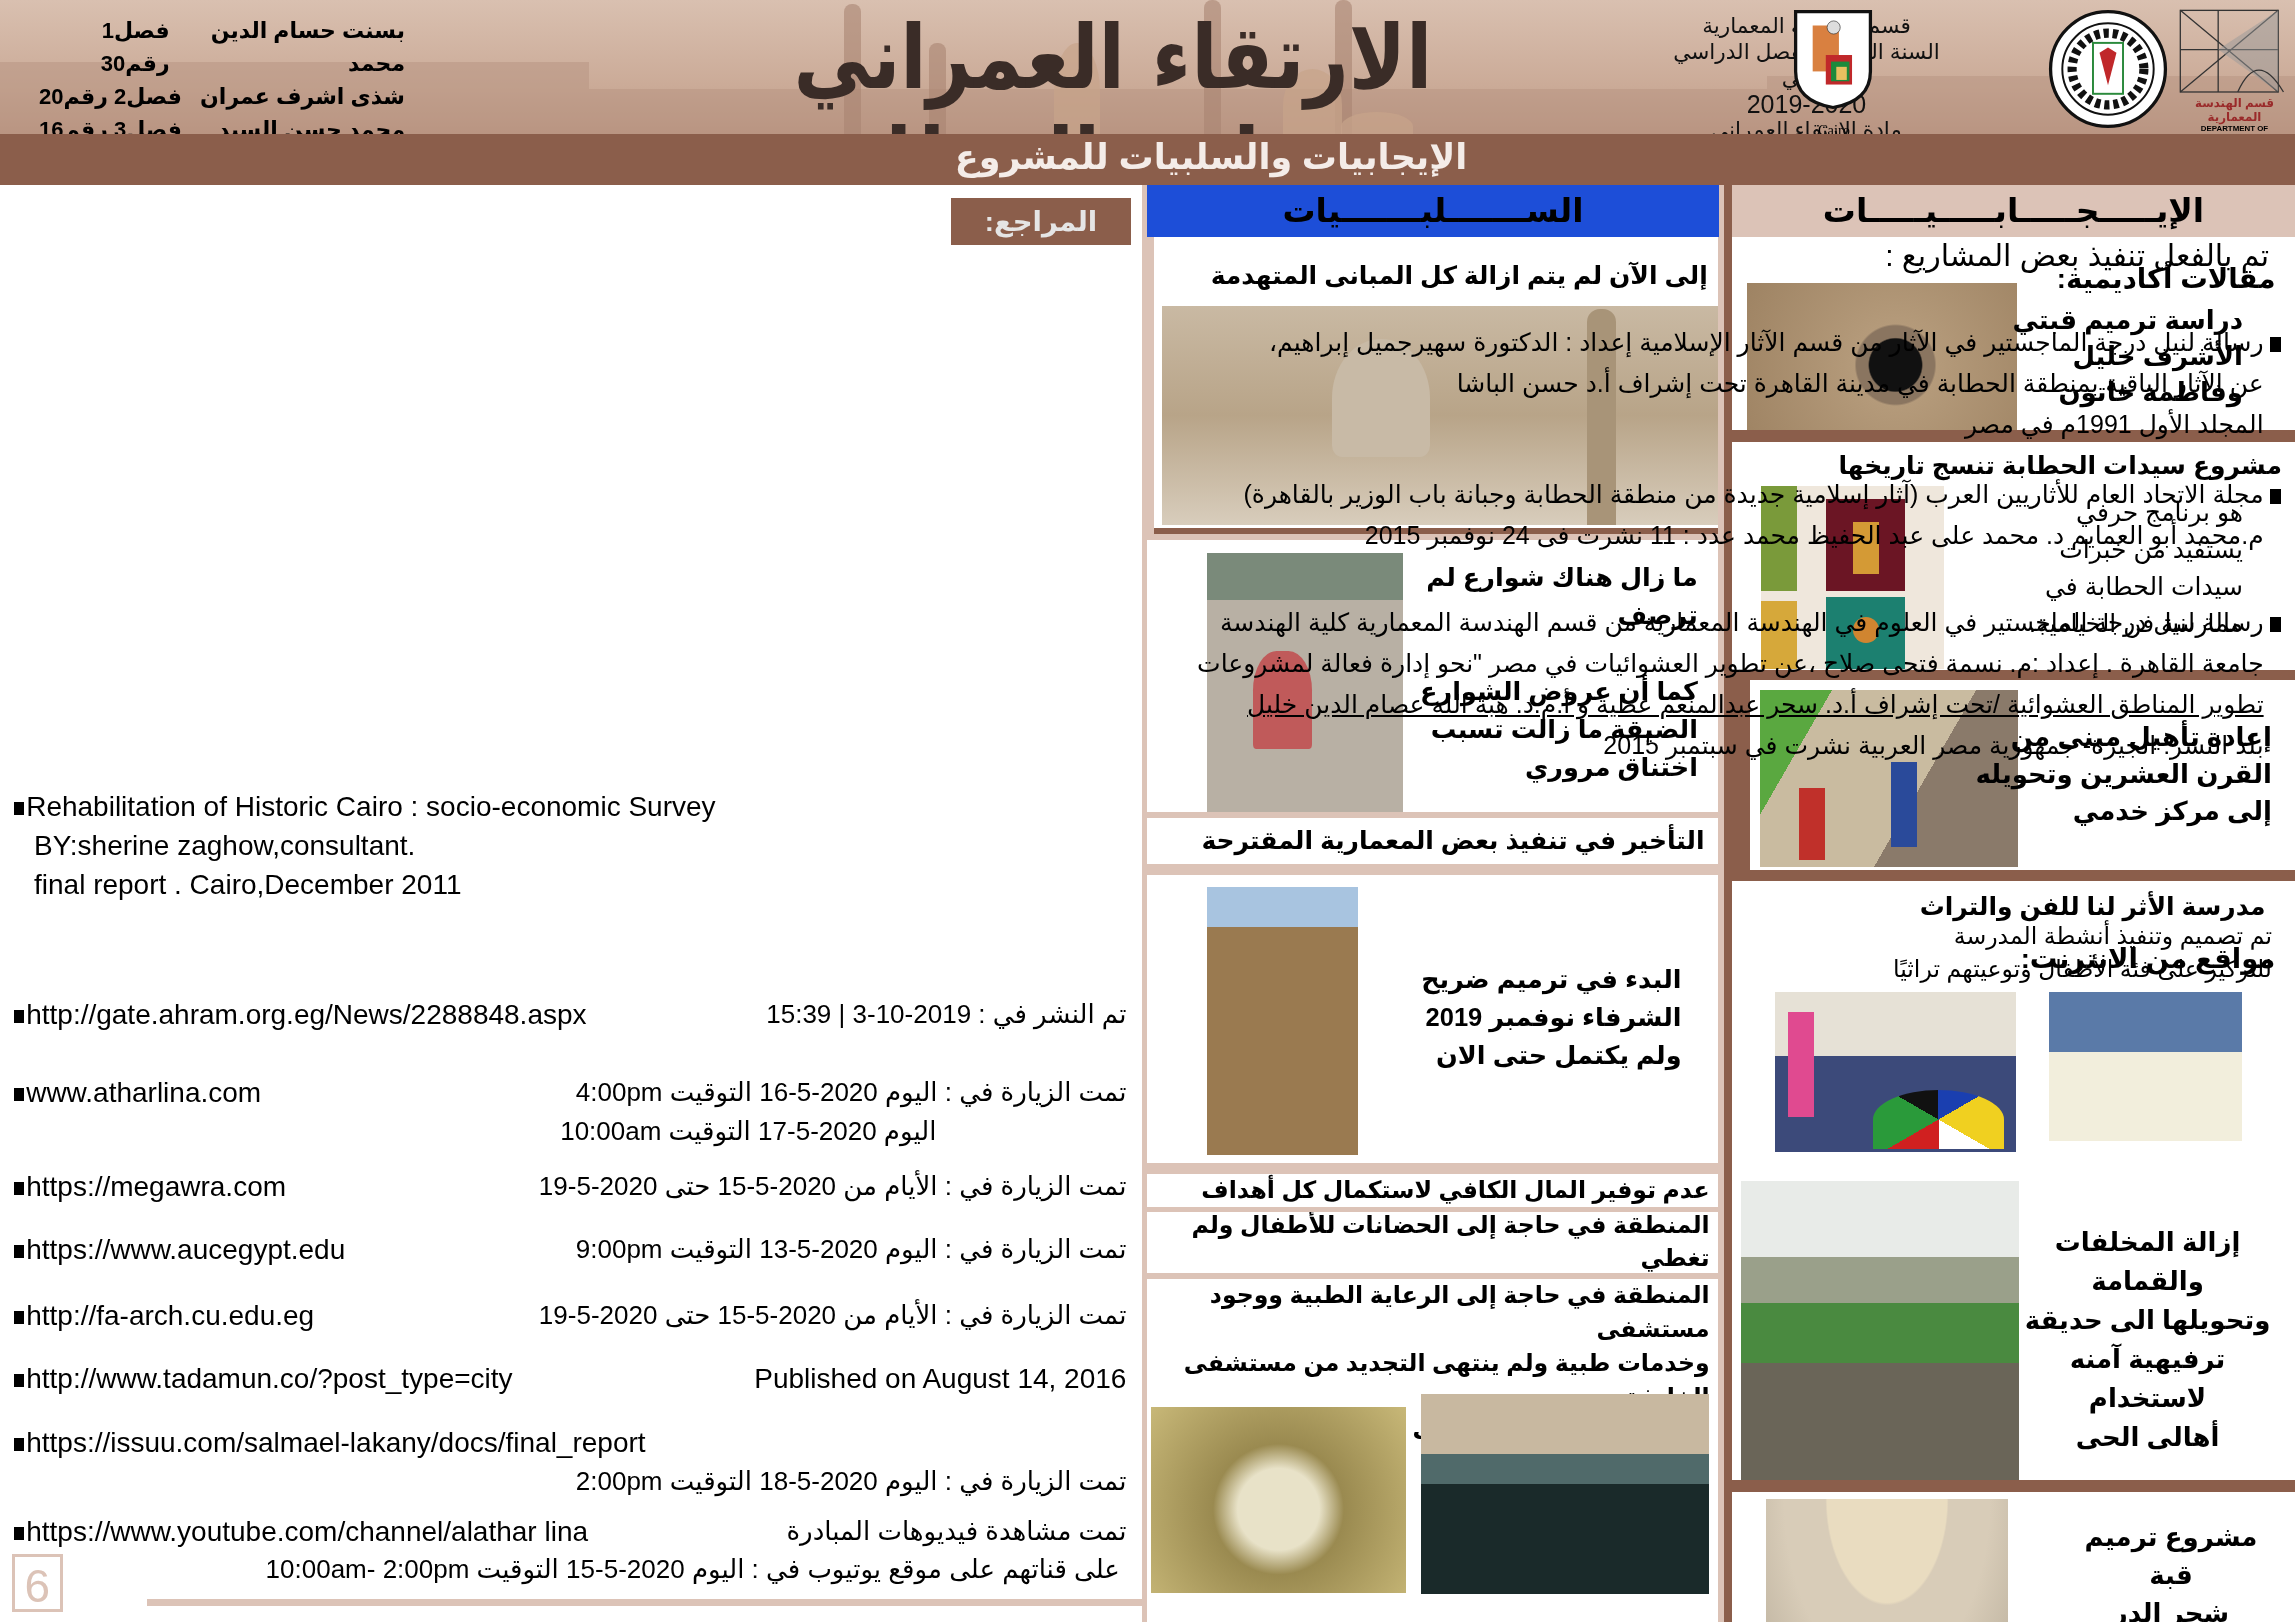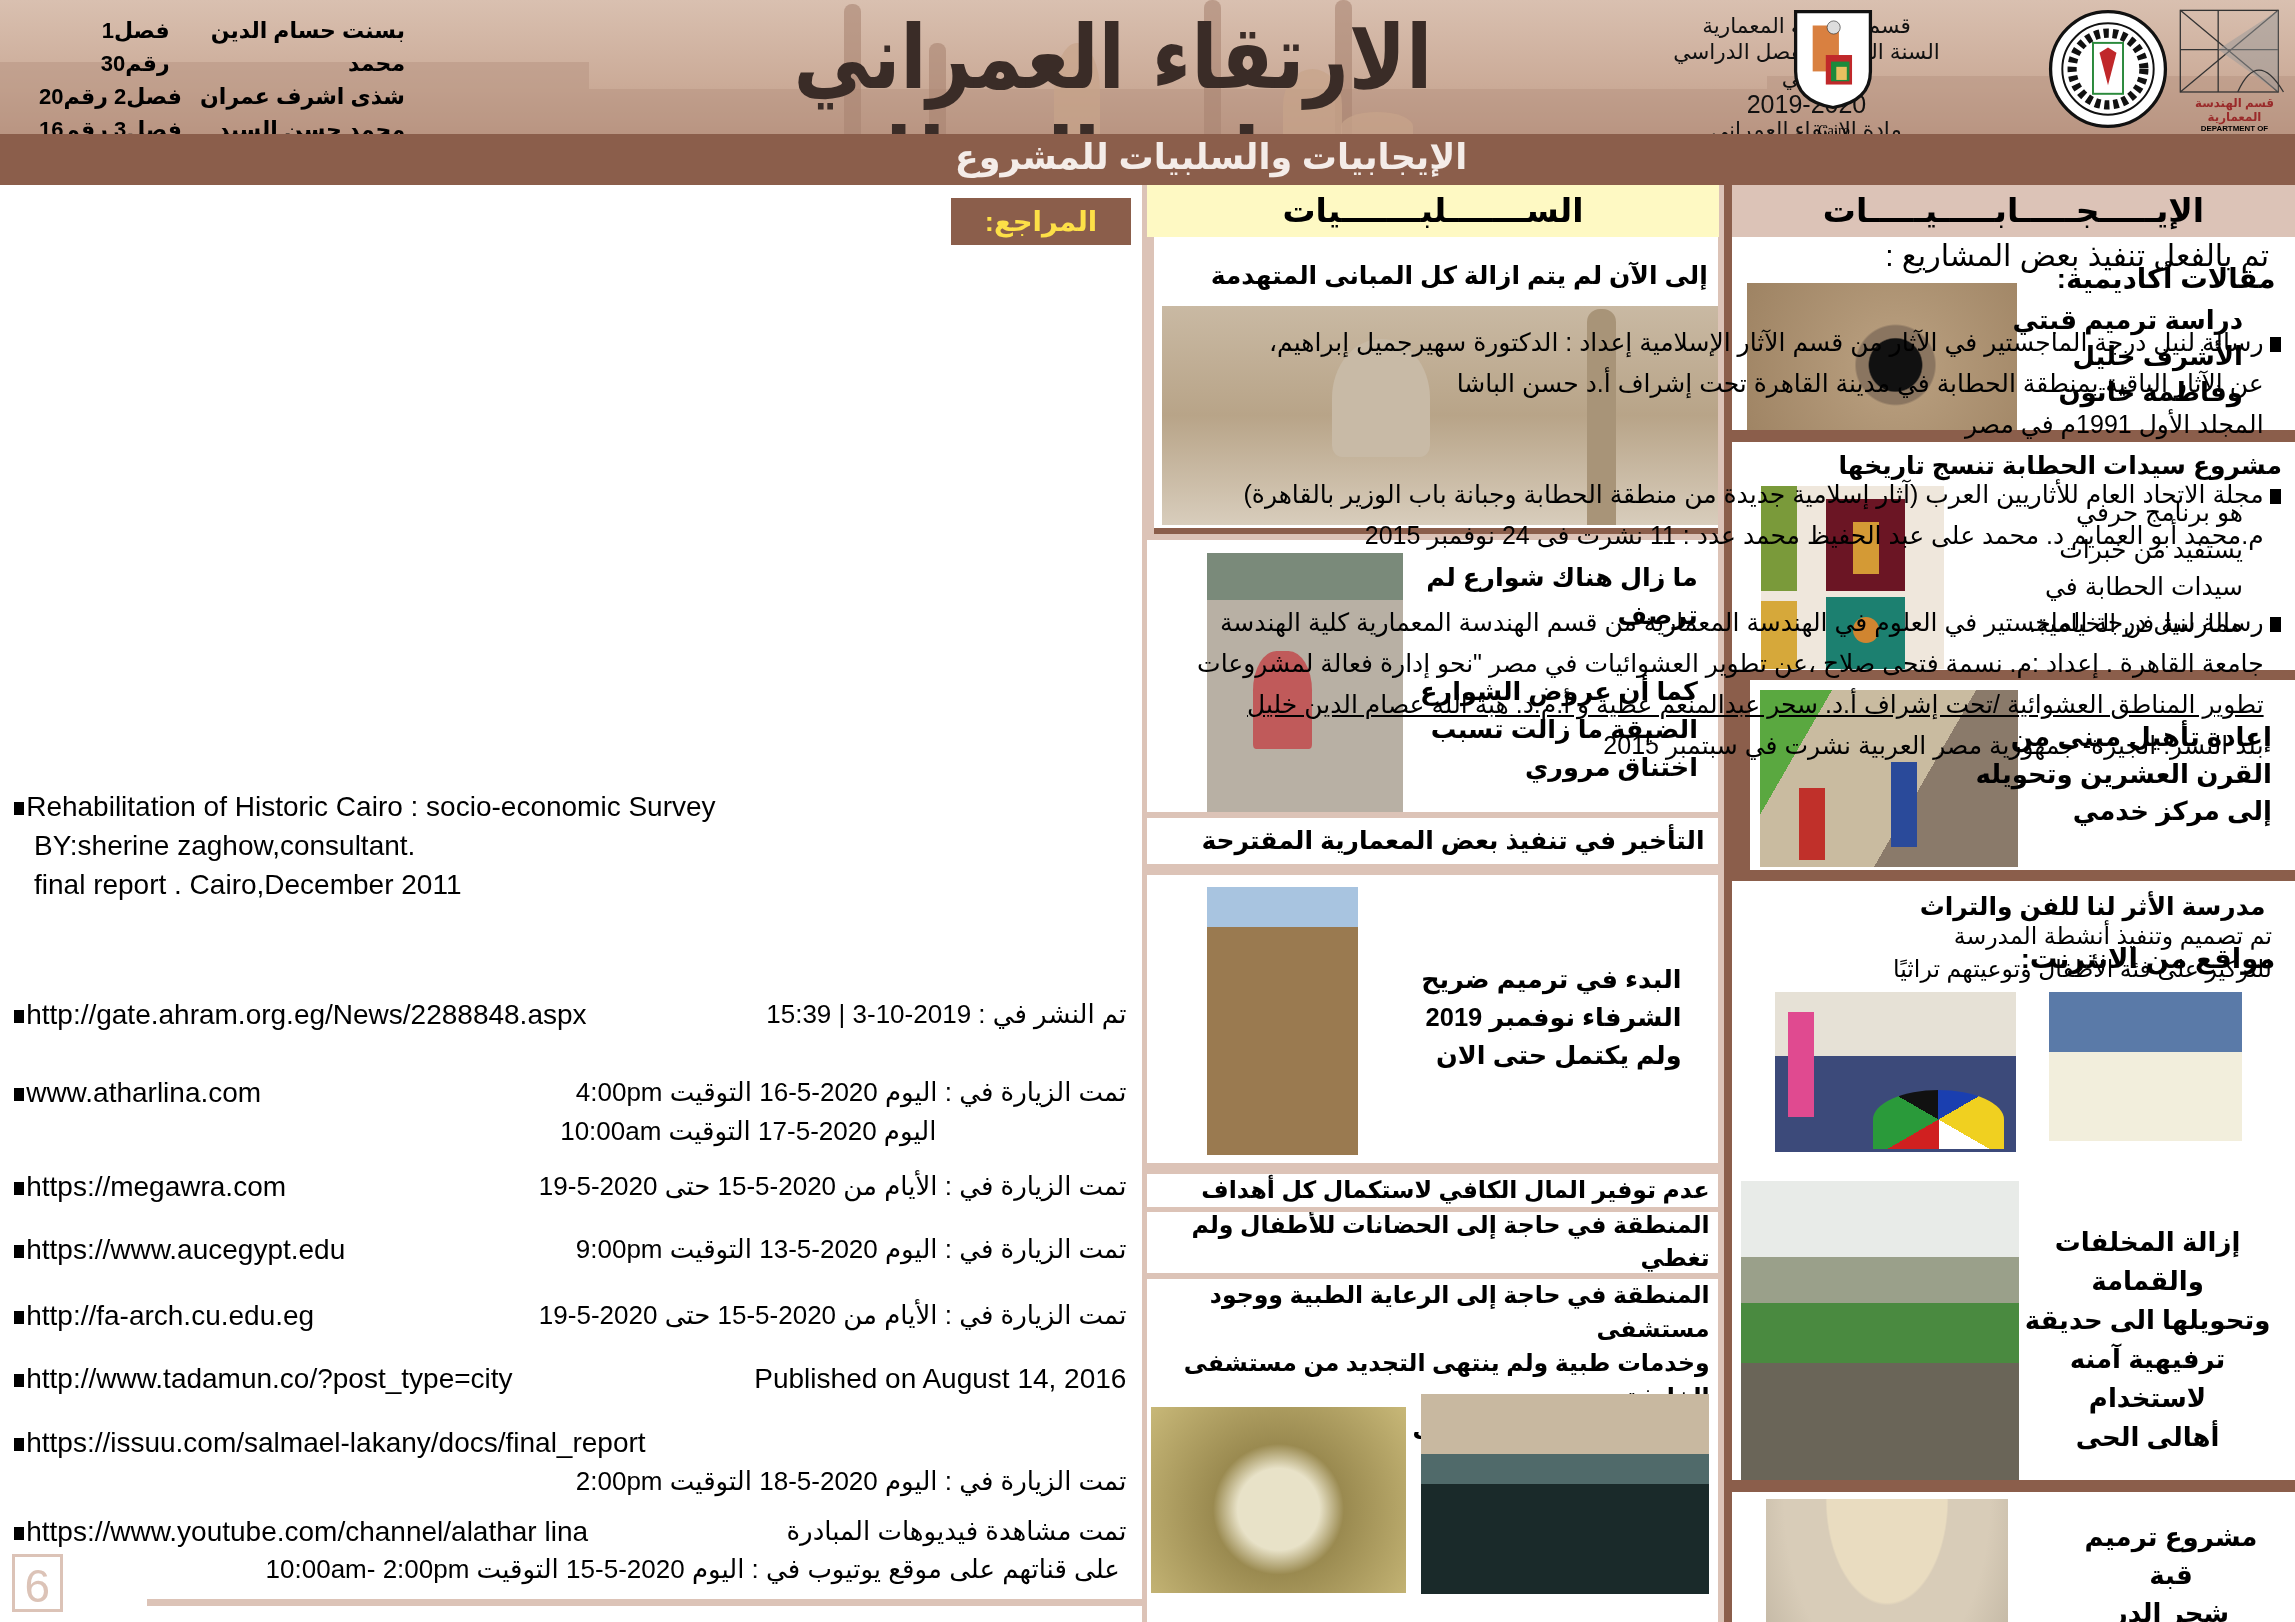--- a/index.html
+++ b/index.html
@@ -23,21 +23,21 @@
   
   #refs{left:0;top:185px;width:1142px;height:1438px;background:#fff;}
   #neg{left:1142px;top:185px;width:582px;height:1438px;background:#dcc3b7;}
   #pos{left:1724px;top:185px;width:571px;height:1438px;background:#8b5e4b;}
   .colhead{position:absolute;left:5.2px;right:5.2px;top:0;height:52px;background:#dcc3b7;text-align:center;font-size:33px;font-weight:bold;line-height:51px;direction:rtl;}
   #pos .colhead{left:7.9px;right:0;}
   .card{position:absolute;background:#fff;overflow:hidden;}
   .card-text{position:absolute;direction:rtl;text-align:right;font-weight:bold;font-size:25px;line-height:37px;}
   .img{position:absolute;overflow:hidden;}
   
-  #refs-badge{left:951px;top:198px;width:180px;height:47px;background:#8b5e4b;color:#fde047;font-size:27.5px;font-weight:bold;text-align:center;line-height:47px;direction:rtl;}
+  #refs-badge{left:951px;top:198px;width:180px;height:47px;background:#8b5e4b;color:#e5e5e5;font-size:27.5px;font-weight:bold;text-align:center;line-height:47px;direction:rtl;}
   .sec-h{position:absolute;right:19.6px;font-size:27.5px;font-weight:bold;direction:rtl;}
   .ref-ar{position:absolute;right:14.4px;width:1112px;direction:rtl;text-align:right;font-size:25px;line-height:41px;}
   .bullet{display:inline-block;width:10.5px;height:15.7px;background:#000;margin-left:6.5px;vertical-align:middle;}
   .ref-en{position:absolute;left:14.4px;font-size:28px;line-height:39px;direction:ltr;}
   .link-row{position:absolute;left:14.4px;width:1112px;height:39px;font-size:28px;line-height:39px;}
   .link-url{position:absolute;left:0;top:0;direction:ltr;white-space:nowrap;}
   .link-note{position:absolute;right:0;top:0;direction:rtl;white-space:nowrap;font-size:26px;}
   #page-num{left:11.8px;top:1554px;width:51px;height:58px;border:3.9px solid #dcc3b7;color:#dcc3b7;font-size:46px;text-align:center;line-height:58px;box-sizing:border-box;}
   #bottom-rule{left:147px;top:1599px;width:998px;height:6.5px;background:#dcc3b7;}
 </style>
@@ -176,21 +176,21 @@
   </div>
 
   <div class="card" style="left:7.9px;right:0;top:1307px;height:131px;">
     <div class="img" style="left:34px;top:6.5px;width:242px;height:209px;background:radial-gradient(ellipse at 50% 0%,#e9dcc0 0 35%,#d8ccb8 36% 60%,#b8ad9a 100%);"></div>
     <div class="card-text" style="right:26px;top:26px;font-size:26px;white-space:pre-line;line-height:38px;text-align:center;width:196px;">مشروع ترميم قبة
 شجر الدر</div>
   </div>
 </div>
 
 <div id="neg" class="abs">
-  <div class="colhead" style="background:#fef9c3;">الســـــــلبـــــــيات</div>
+  <div class="colhead" style="background:#1d4ed8;">الســـــــلبـــــــيات</div>
 
   <div class="card" style="left:11.8px;right:6.5px;top:52px;height:291px;border-bottom:6.5px solid #8b5e4b;">
     <div class="card-text" style="right:9.8px;top:19.6px;font-size:25px;">إلى الآن لم يتم ازالة كل المبانى المتهدمة</div>
     <div class="img" style="left:7.9px;top:69px;width:556px;height:219px;background:linear-gradient(180deg,#c9b9a3 0%,#b8a488 50%,#d8cdbc 100%);">
       <div style="position:absolute;left:170px;top:33px;width:98px;height:118px;background:#c8baa6;border-radius:50% 50% 10% 10%;"></div>
       <div style="position:absolute;left:425px;top:3.3px;width:29.4px;height:216px;background:#a89478;border-radius:13px 13px 0 0;"></div>
     </div>
   </div>
 
   <div class="card" style="left:5.2px;right:6.5px;top:355px;height:272px;">

